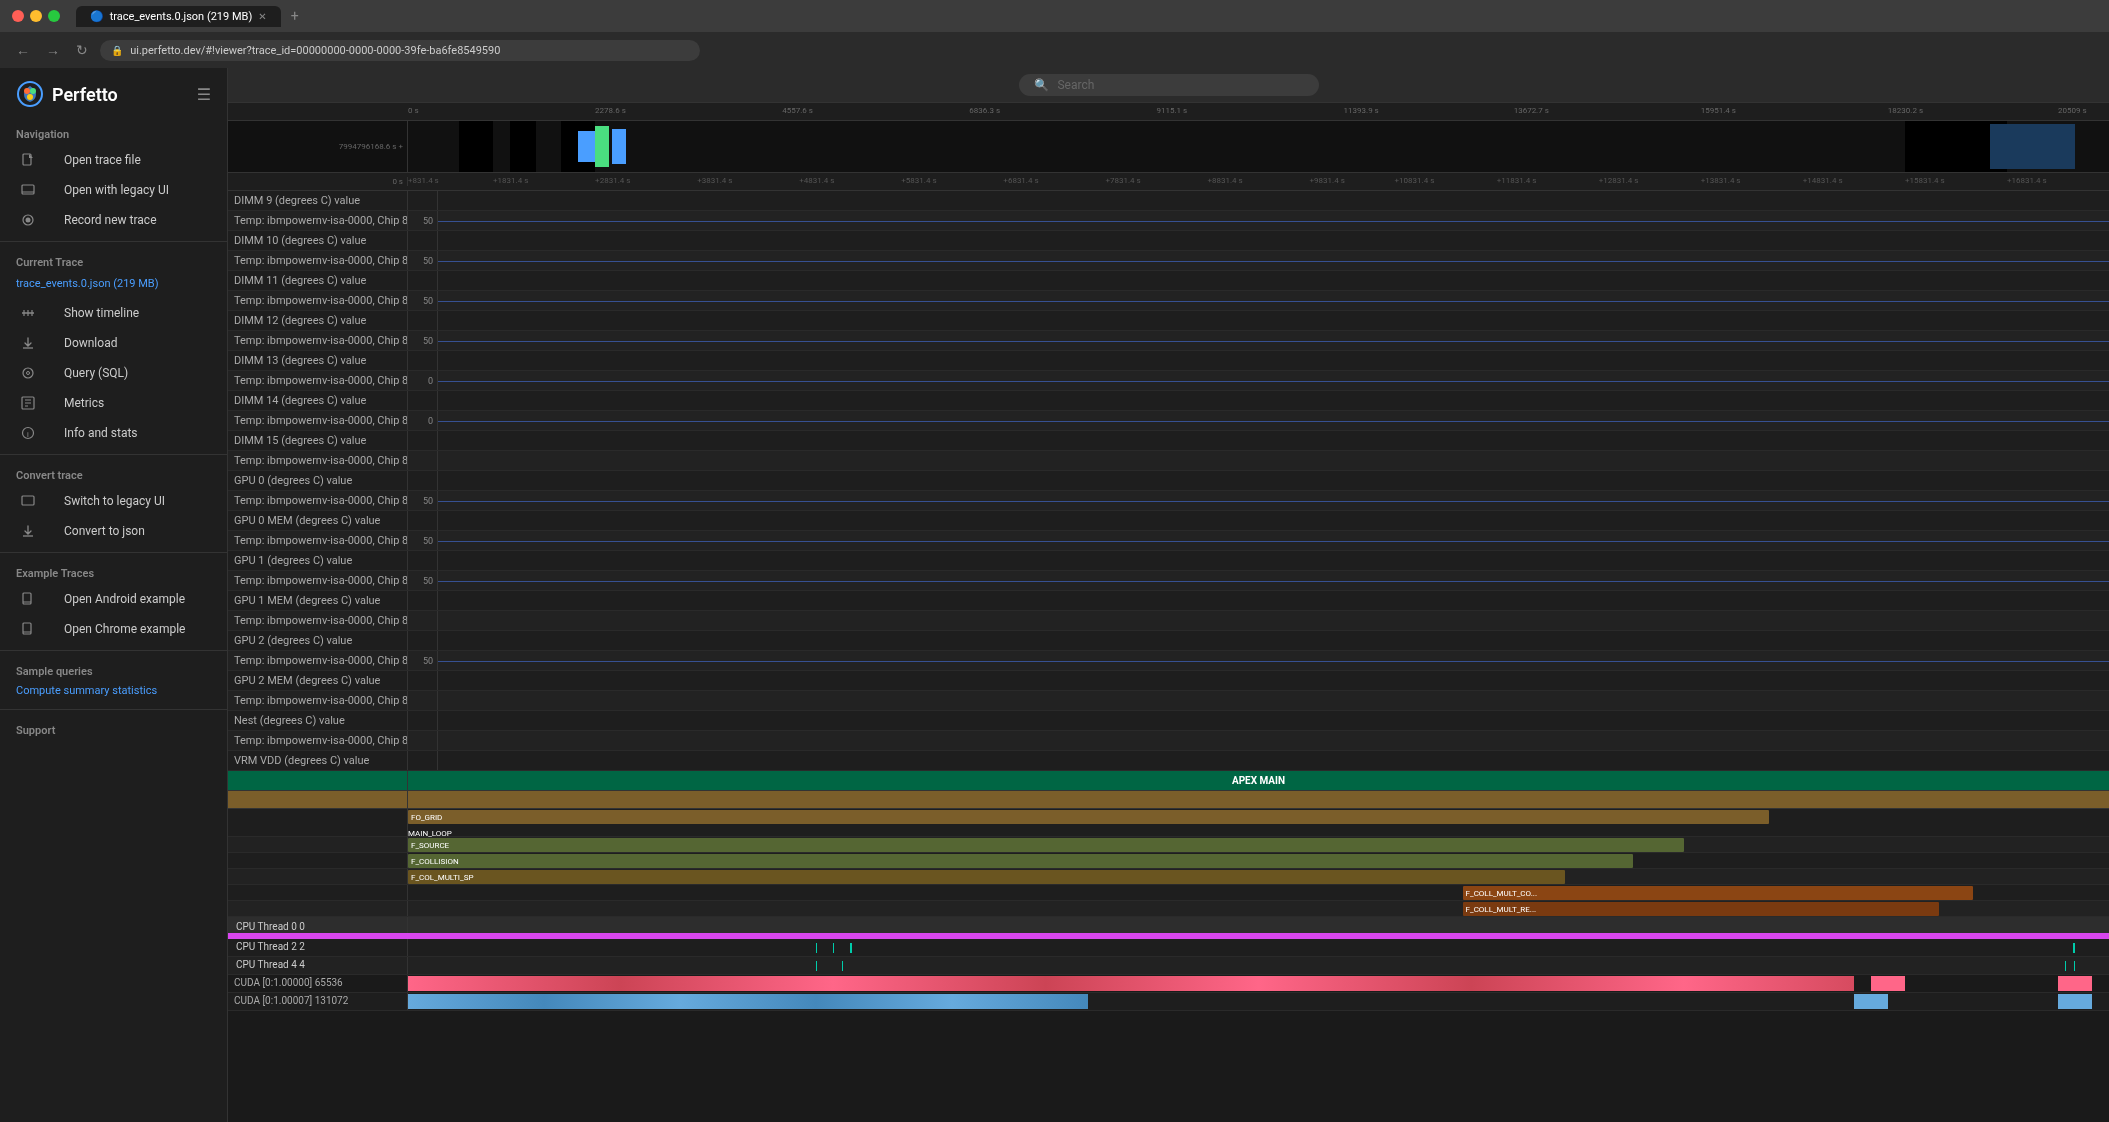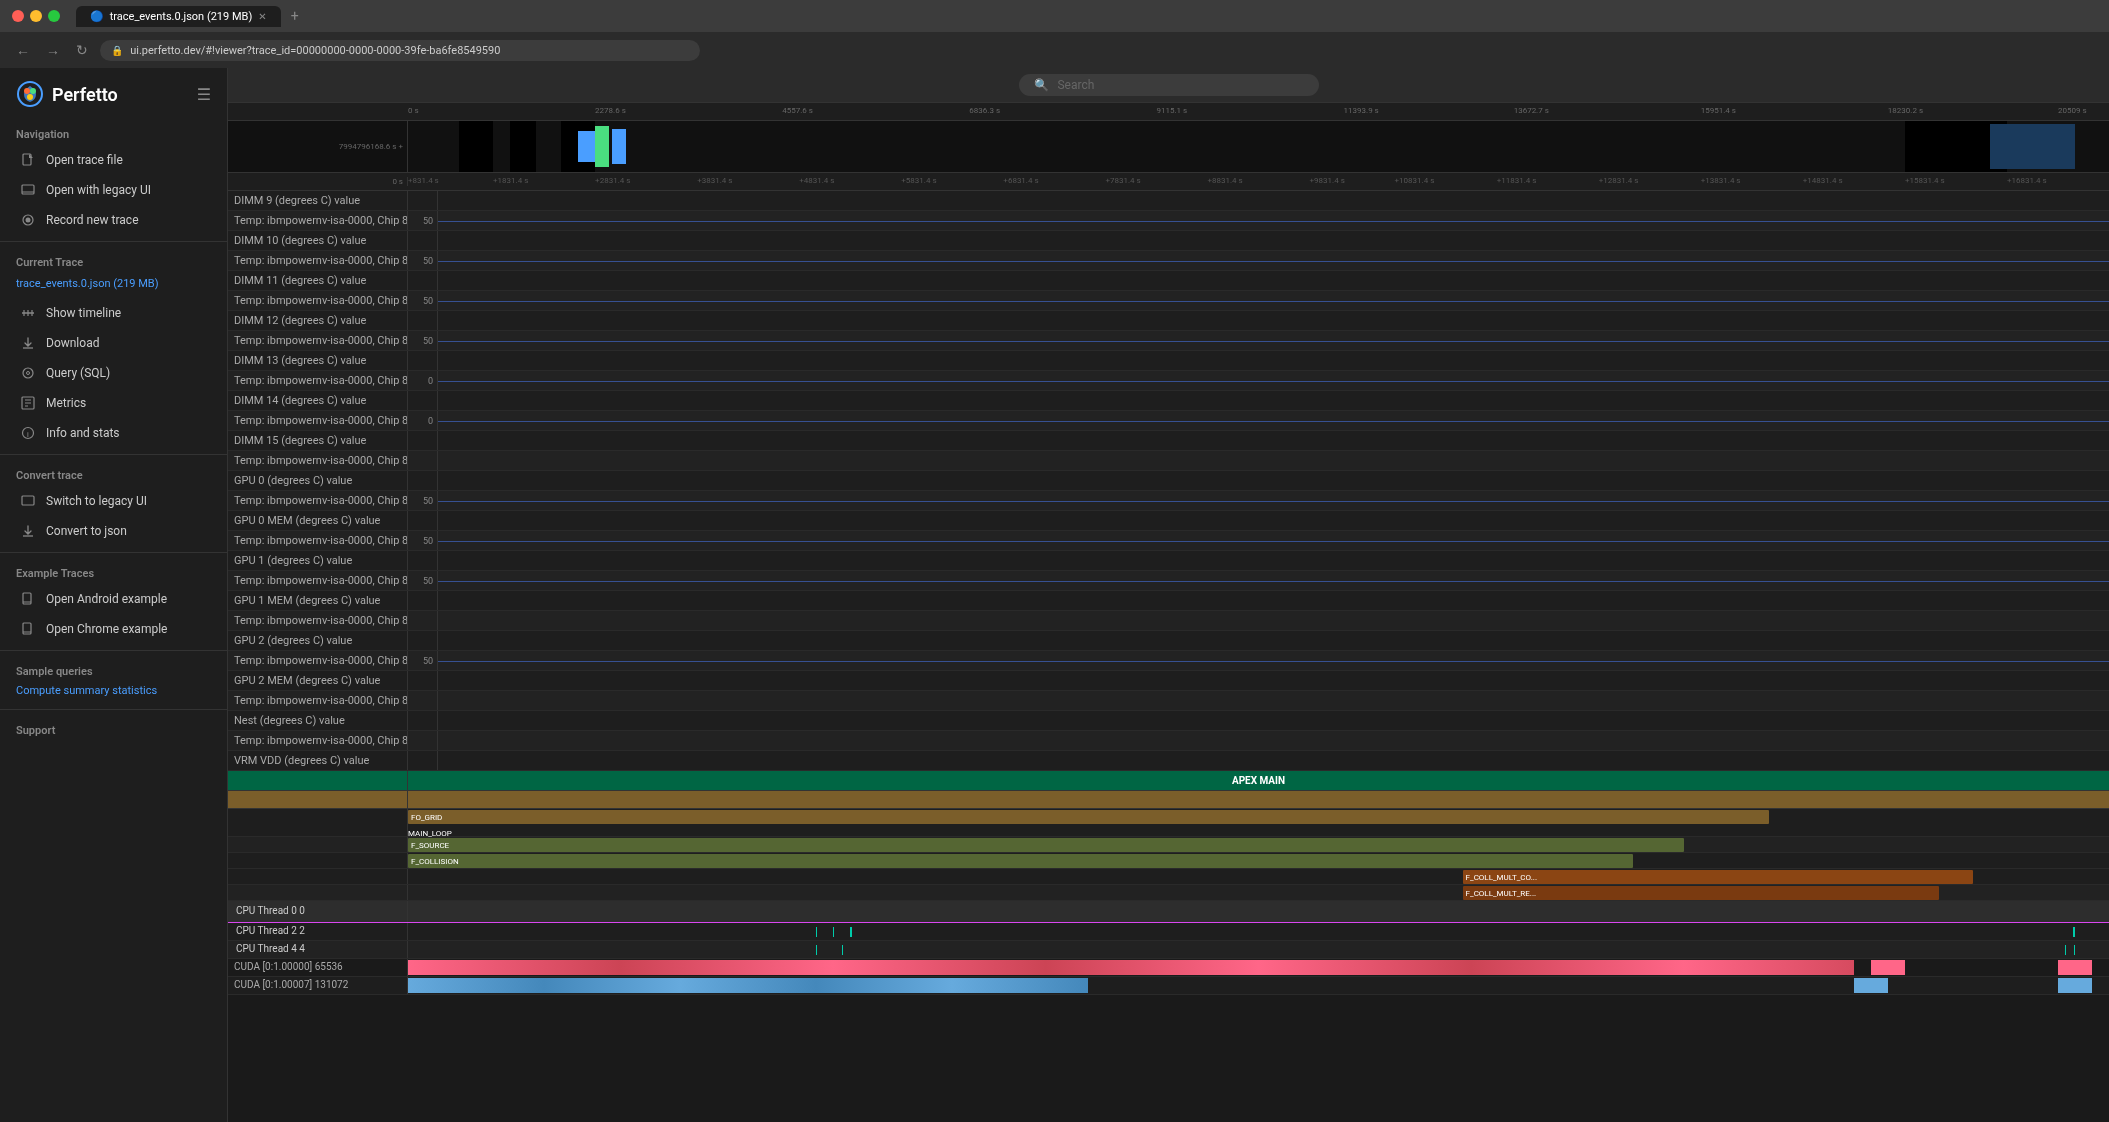--- a/index.html
+++ b/index.html
@@ -28,21 +28,21 @@
     .app { display: flex; height: calc(100vh - 68px); }
 
     
     .sidebar { width: 228px; background: #1e1e1e; border-right: 1px solid #333; display: flex; flex-direction: column; overflow-y: auto; flex-shrink: 0; }
     .sidebar-header { padding: 12px 16px; display: flex; align-items: center; justify-content: space-between; }
     .logo { display: flex; align-items: center; gap: 8px; }
     .logo-text { font-size: 18px; font-weight: 600; color: #fff; }
     .menu-icon { color: #888; font-size: 16px; cursor: pointer; }
 
     .sidebar-section-title { padding: 8px 16px 4px; font-size: 11px; font-weight: 600; color: #888; text-transform: none; }
-    .sidebar-item { padding: 6px 16px; display: flex; align-items: center; gap: 10px; cursor: pointer; border-radius: 4px; margin: 1px 4px; }
+    .sidebar-item { padding: 6px 16px; display: flex; align-items: center; gap: 28px; cursor: pointer; border-radius: 4px; margin: 1px 4px; }
     .sidebar-item .item-icon { width: 16px; height: 16px; display: flex; align-items: center; justify-content: center; color: #888; flex-shrink: 0; }
     .sidebar-item .item-label { font-size: 12px; color: #ccc; }
     .current-trace-file { padding: 4px 16px 8px; font-size: 11px; color: #4a9eff; }
 
     .sidebar-divider { height: 1px; background: #333; margin: 6px 0; }
 
     
     .main { flex: 1; display: flex; flex-direction: column; overflow: hidden; background: #1e1e1e; }
 
     
@@ -526,37 +526,43 @@
           </div>
         </div>
 
         <div style="height:16px;display:flex;border-bottom:1px solid #2a2a2a;background:#1e1e1e;">
           <div style="width:180px;flex-shrink:0;border-right:1px solid #333;"></div>
           <div style="flex:1;position:relative;">
             <div style="position:absolute;left:0%;top:1px;width:72%;height:14px;background:#556633;border-radius:1px;display:flex;align-items:center;padding:0 3px;font-size:8px;color:#fff;">F_COLLISION</div>
           </div>
         </div>
 
+        <div style="height:16px;display:flex;border-bottom:1px solid #2a2a2a;background:#222;">
+          <div style="width:180px;flex-shrink:0;border-right:1px solid #333;"></div>
+          <div style="flex:1;position:relative;">
+            <div style="position:absolute;left:0%;top:1px;width:68%;height:14px;background:#6a5520;border-radius:1px;display:flex;align-items:center;padding:0 3px;font-size:8px;color:#fff;">F_COL_MULTI_SP</div>
+          </div>
+        </div>
 
         <div style="height:16px;display:flex;border-bottom:1px solid #2a2a2a;background:#1e1e1e;">
           <div style="width:180px;flex-shrink:0;border-right:1px solid #333;"></div>
           <div style="flex:1;position:relative;">
             <div style="position:absolute;left:62%;top:1px;width:30%;height:14px;background:#8b4513;border-radius:1px;display:flex;align-items:center;padding:0 3px;font-size:8px;color:#fff;">F_COLL_MULT_CO...</div>
           </div>
         </div>
 
         <div style="height:16px;display:flex;border-bottom:1px solid #2a2a2a;background:#222;">
           <div style="width:180px;flex-shrink:0;border-right:1px solid #333;"></div>
           <div style="flex:1;position:relative;">
             <div style="position:absolute;left:62%;top:1px;width:28%;height:14px;background:#7a3a10;border-radius:1px;display:flex;align-items:center;padding:0 3px;font-size:8px;color:#fff;">F_COLL_MULT_RE...</div>
           </div>
         </div>
 
         <div style="display:flex;flex-direction:column;">
-          <div style="height:22px;display:flex;background:#2d2d2d;border-bottom:1px solid #d946ef;">
+          <div style="height:22px;display:flex;background:#2d2d2d;border-bottom:6px solid #d946ef;">
             <div style="width:180px;flex-shrink:0;padding:4px 8px;font-size:10px;color:#ccc;border-right:1px solid #333;">CPU Thread 0 0</div>
           </div>
         </div>
 
         <div style="height:18px;display:flex;border-bottom:1px solid #2a2a2a;background:#1e1e1e;">
           <div style="width:180px;flex-shrink:0;padding:2px 8px;font-size:10px;color:#ccc;border-right:1px solid #333;">CPU Thread 2 2</div>
           <div style="flex:1;position:relative;">
 
             <div style="position:absolute;left:24%;top:4px;width:1px;height:10px;background:#00ccaa;"></div>
             <div style="position:absolute;left:25%;top:4px;width:1px;height:10px;background:#00ccaa;"></div>

